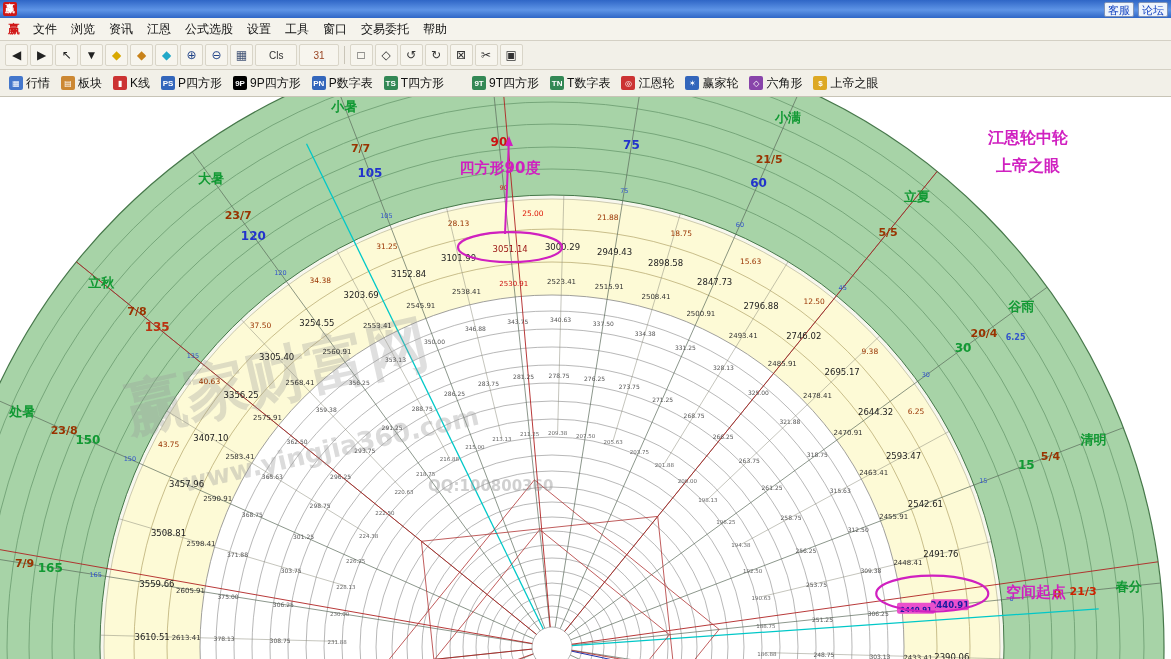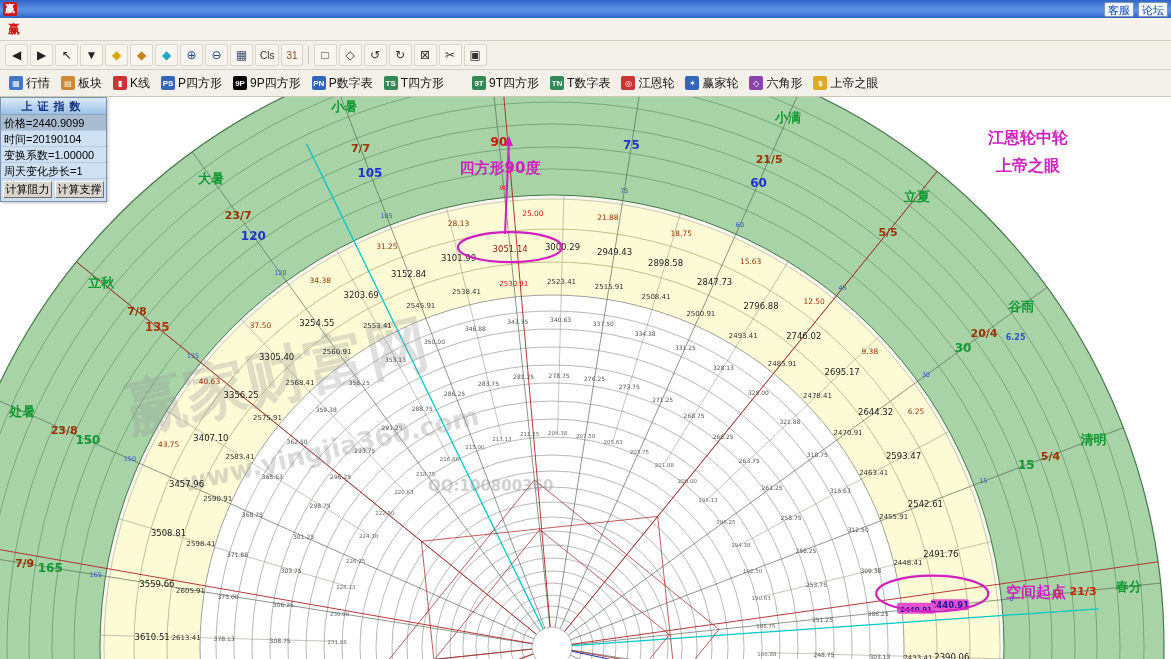--- a/index.html
+++ b/index.html
@@ -14,21 +14,21 @@
   .tb-btn { background:#eef4fc; color:#1040c0; font-size:11px; padding:0 3px; height:15px; line-height:14px;
     border:1px solid #7f93b8; border-radius:2px; }
   .menubar { height:23px; background:#f5f3ec; border-bottom:1px solid #d4d0c4;
     display:flex; align-items:center; gap:1px; padding:0 3px; font-size:12px; color:#111; }
   .menu-logo { color:#d01818; font-weight:bold; padding:0 5px; }
   .menu-item { padding:2px 7px; }
   .toolbar1 { height:29px; background:#f2f0e8; border-bottom:1px solid #d4d0c4;
     display:flex; align-items:center; gap:2px; padding:0 5px; }
   .t1 { width:23px; height:22px; background:#f7f5ee; border:1px solid #d9d5c8; border-radius:2px;
     display:flex; align-items:center; justify-content:center; font-size:12px; color:#333; }
-  .t1.txt { width:auto; padding:0 4px; font-size:10px; }
+  .t1.txt { width:auto; padding:0 13px; font-size:10px; }
   .t1-sep { width:1px; height:18px; background:#c9c5b8; margin:0 3px; }
   .toolbar2 { height:27px; background:#f2f0e8; border-bottom:1px solid #c8c4b6;
     display:flex; align-items:center; gap:11px; padding:0 9px; font-size:12px; color:#111; }
   .t2 { display:flex; align-items:center; gap:3px; }
   .t2 .ic { min-width:14px; height:14px; padding:0 1px; border-radius:2px; color:#fff;
     font-size:8px; font-weight:bold; display:flex; align-items:center; justify-content:center; }
   .chart { position:relative; width:1171px; height:562px; background:#fff; overflow:hidden; }
   #wheel-svg { position:absolute; left:0; top:0; }
   #wheel-svg text { font-family:"DejaVu Sans","Liberation Sans",sans-serif; }
   .sidebar { position:absolute; top:0; left:0; width:107px; z-index:5;
@@ -47,20 +47,32 @@
 
 <div class="titlebar">
   <span class="app-ico">赢</span>
   <span class="flex-sp"></span>
   <span class="tb-btn">客服</span>
   <span class="tb-btn">论坛</span>
 </div>
 
 <div class="menubar">
   <span class="menu-logo">赢</span>
+  <span id="menu-items" style="display:flex">
+      <span class="menu-item">文件</span>
+      <span class="menu-item">浏览</span>
+      <span class="menu-item">资讯</span>
+      <span class="menu-item">江恩</span>
+      <span class="menu-item">公式选股</span>
+      <span class="menu-item">设置</span>
+      <span class="menu-item">工具</span>
+      <span class="menu-item">窗口</span>
+      <span class="menu-item">交易委托</span>
+      <span class="menu-item">帮助</span>
+    </span>
 </div>
 
 <div class="toolbar1" id="toolbar1">
     <span class="t1" style="color: rgb(34, 34, 34);">◀</span>
     <span class="t1" style="color: rgb(34, 34, 34);">▶</span>
     <span class="t1" style="color: rgb(34, 34, 34);">↖</span>
     <span class="t1" style="color: rgb(34, 34, 34);">▼</span>
     <span class="t1" style="color: rgb(216, 168, 0);">◆</span>
     <span class="t1" style="color: rgb(200, 130, 26);">◆</span>
     <span class="t1" style="color: rgb(34, 168, 200);">◆</span>
@@ -438,26 +450,13 @@
       <text x="1015.6405170693456" y="243.1230361664957" font-size="8" fill="#3355cc" text-anchor="middle" font-weight="bold">6.25</text>
       <ellipse cx="509.97955776640333" cy="150.2021980619541" rx="52" ry="15" fill="none" stroke="#d020c0" stroke-width="2.2"></ellipse>
       <ellipse cx="932.262938396763" cy="496.55752923133485" rx="56" ry="18" fill="none" stroke="#d020c0" stroke-width="2.2"></ellipse>
       <line x1="505" y1="137" x2="509" y2="42" stroke="#d020c0" stroke-width="2"></line>
       <polygon points="505,49 513,49 509,39" fill="#d020c0"></polygon>
       <text x="500" y="76" font-size="15" fill="#d020c0" text-anchor="middle" font-weight="bold">四方形90度</text>
       <text x="1028" y="46" font-size="16" fill="#d020c0" text-anchor="middle" font-weight="bold">江恩轮中轮</text>
       <text x="1028" y="74" font-size="16" fill="#d020c0" text-anchor="middle" font-weight="bold">上帝之眼</text>
       <text x="1036" y="500" font-size="15" fill="#d020c0" text-anchor="middle" font-weight="bold">空间起点</text>
     </svg>
-  <div class="sidebar">
-    <div class="sb-title">上证指数</div>
-    <div id="sb-rows">
-        <div class="sb-row dark">价格=2440.9099</div>
-        <div class="sb-row">时间=20190104</div>
-        <div class="sb-row">变换系数=1.00000</div>
-        <div class="sb-row">周天变化步长=1</div>
-      </div>
-    <div class="sb-btns">
-      <button class="sb-btn">计算阻力</button>
-      <button class="sb-btn">计算支撑</button>
-    </div>
-  </div>
 </div>
 
 </body></html>

